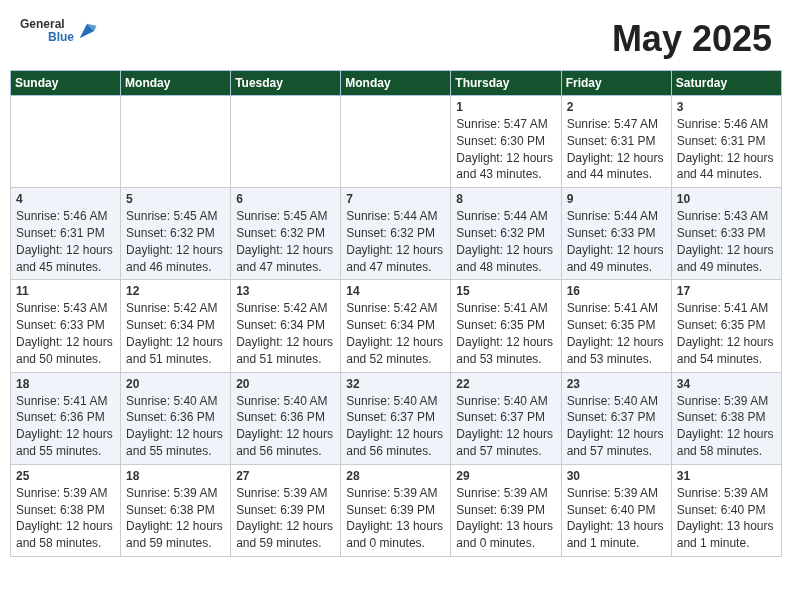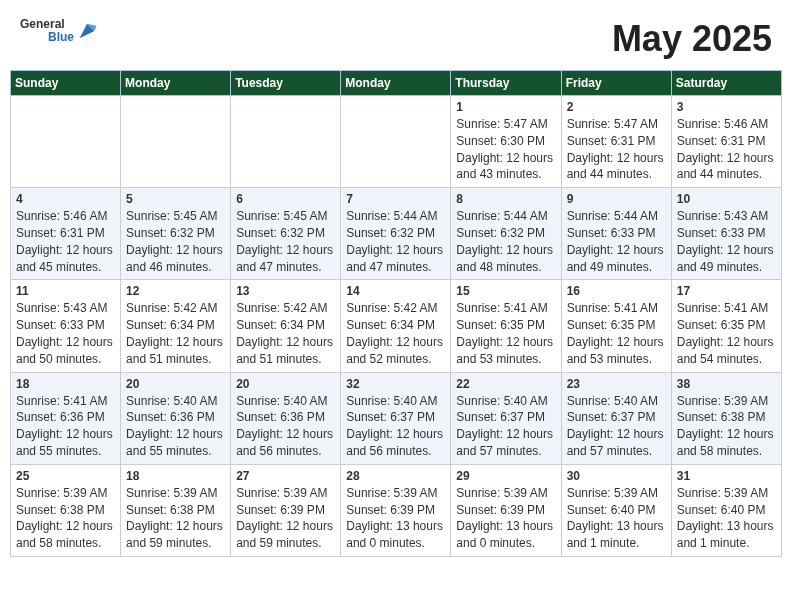--- a/index.html
+++ b/index.html
@@ -220,21 +220,21 @@
         </td>
         <td>
           <span class="day-number">22</span>
           <div class="cell-text">Sunrise: 5:40 AM<br>Sunset: 6:37 PM<br>Daylight: 12 hours<br>and 57 minutes.</div>
         </td>
         <td>
           <span class="day-number">23</span>
           <div class="cell-text">Sunrise: 5:40 AM<br>Sunset: 6:37 PM<br>Daylight: 12 hours<br>and 57 minutes.</div>
         </td>
         <td>
-          <span class="day-number">38</span>
+          <span class="day-number">34</span>
           <div class="cell-text">Sunrise: 5:39 AM<br>Sunset: 6:38 PM<br>Daylight: 12 hours<br>and 58 minutes.</div>
         </td>
       </tr>
       <tr>
         <td>
           <span class="day-number">25</span>
           <div class="cell-text">Sunrise: 5:39 AM<br>Sunset: 6:38 PM<br>Daylight: 12 hours<br>and 58 minutes.</div>
         </td>
         <td>
           <span class="day-number">18</span>

